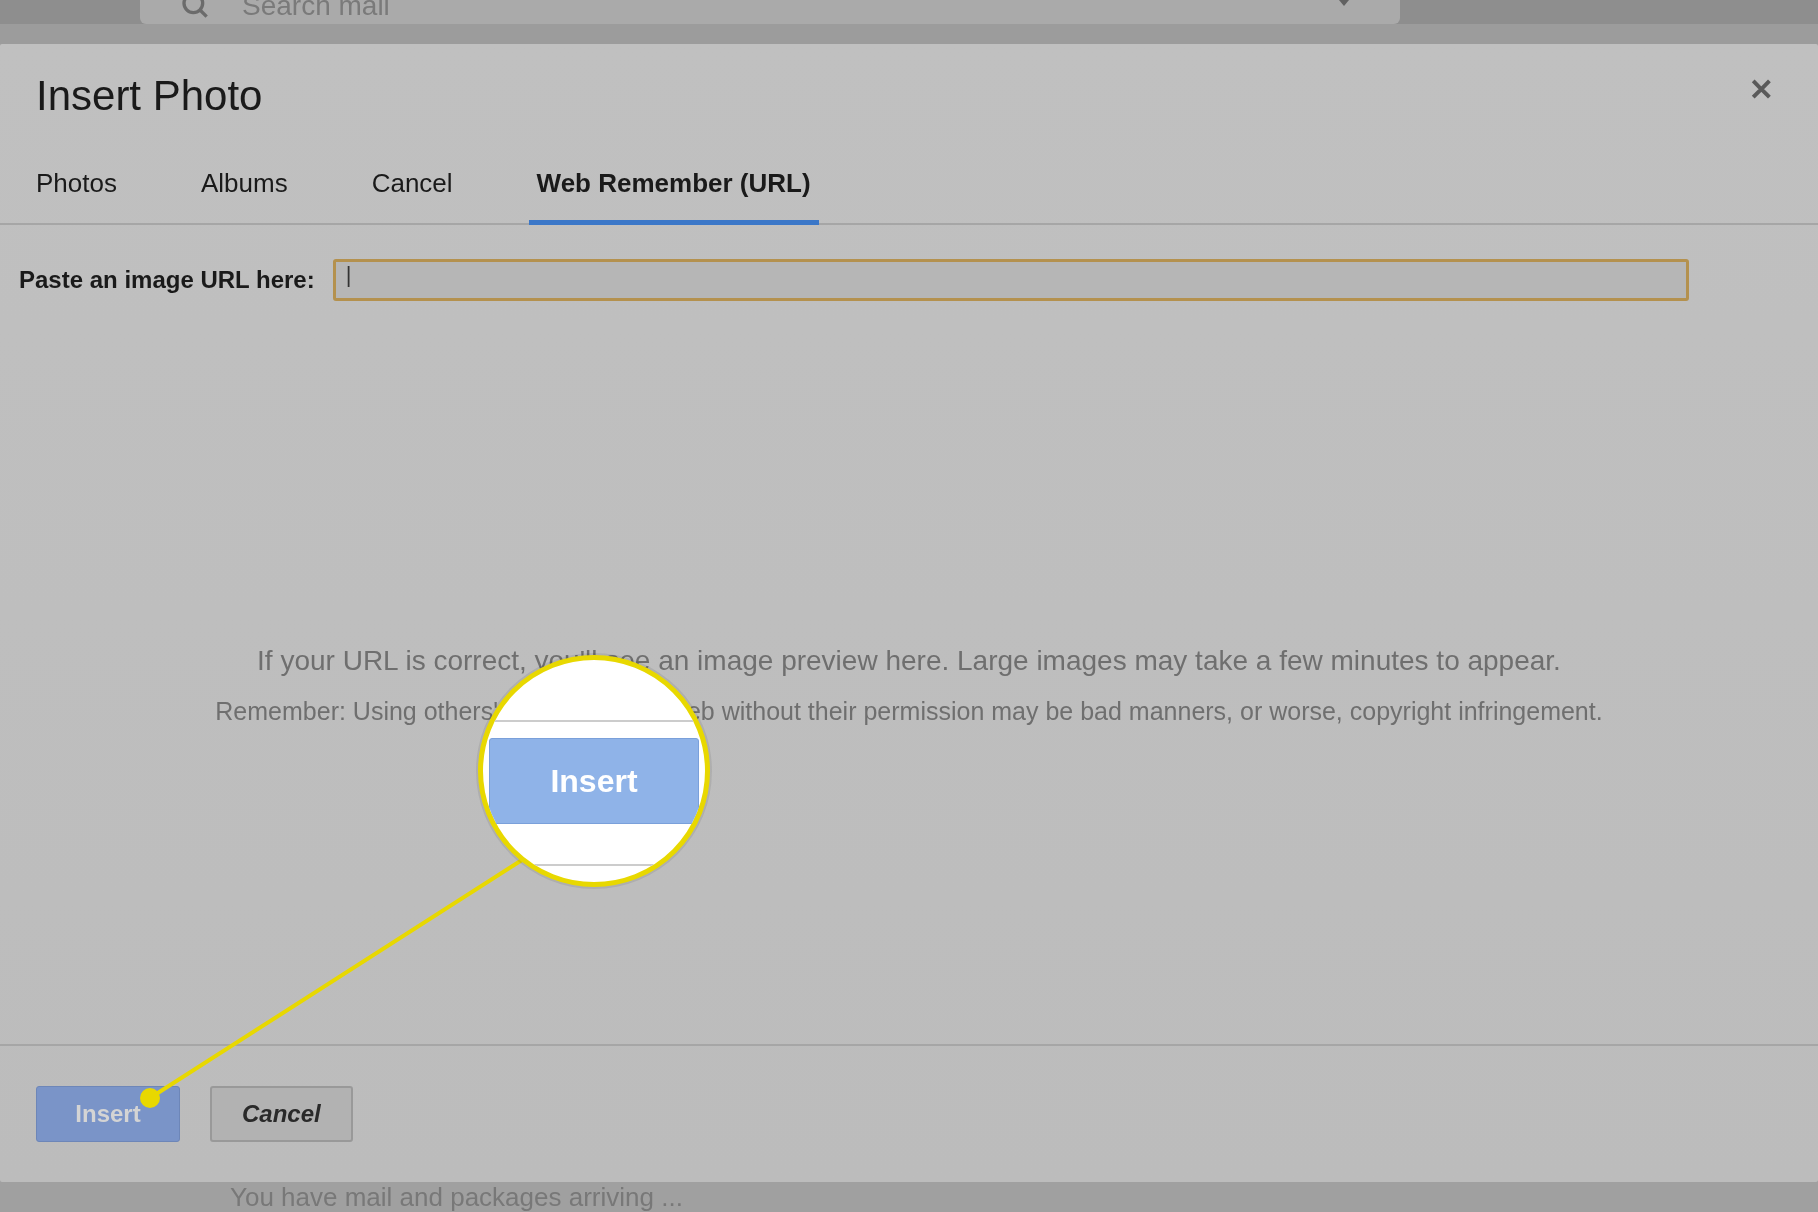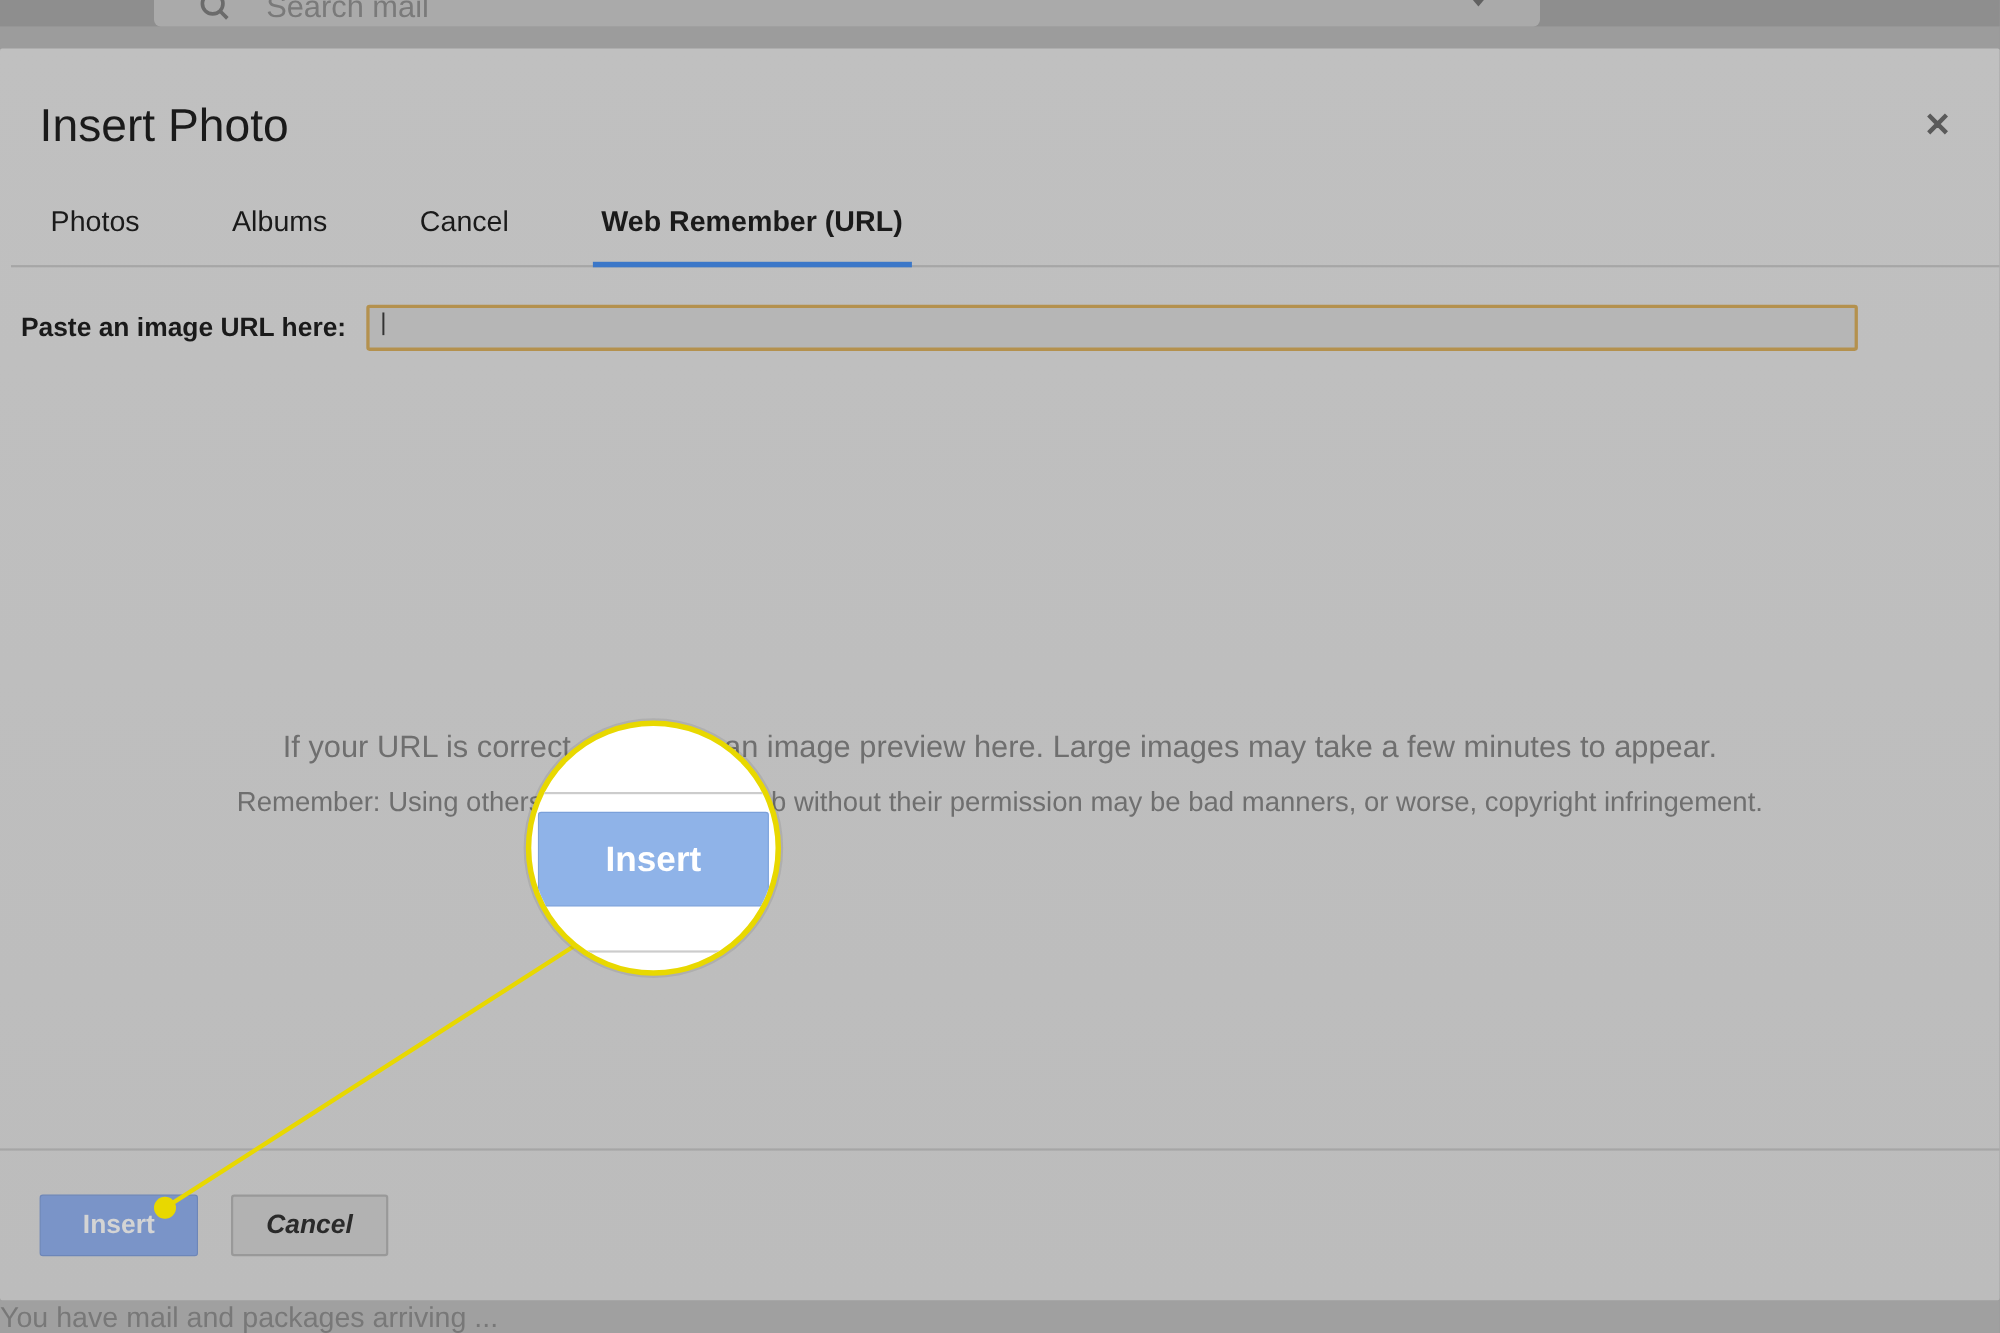--- a/index.html
+++ b/index.html
@@ -63,41 +63,42 @@
       border-top: 12px solid #616161;
     }
     
     .gmail-bottombar {
       position: absolute;
       bottom: 0; left: 0; right: 0;
       height: 30px;
       background: #a0a0a0;
       display: flex;
       align-items: center;
+      padding-left: 230px;
       color: #787878;
       font-size: 26px;
       overflow: hidden;
     }
     
     
     .modal {
       position: absolute;
       top: 44px;
       left: 0;
       right: 0;
       bottom: 30px;
       background: linear-gradient(to bottom, #c0c0c0 0%, #bcbcbc 100%);
       border-radius: 2px;
     }
     
     .modal-header {
       display: flex;
       justify-content: space-between;
-      align-items: center;
-      padding: 46px 36px 0 36px;
+      align-items: flex-start;
+      padding: 28px 36px 0 36px;
     }
     
     .modal-title {
       font-size: 42px;
       font-weight: 400;
       color: #1a1a1a;
     }
     
     .close-icon {
       font-size: 30px;
@@ -106,21 +107,20 @@
       cursor: pointer;
       margin-right: 8px;
     }
     
     
     .tabs {
       display: flex;
       gap: 84px;
       padding: 48px 0 0 36px;
       border-bottom: 2px solid #a6a6a6;
-      margin-left: 10px;
     }
     
     .tab {
       padding-bottom: 24px;
       font-size: 26px;
       color: #1a1a1a;
       cursor: pointer;
       position: relative;
     }
     

